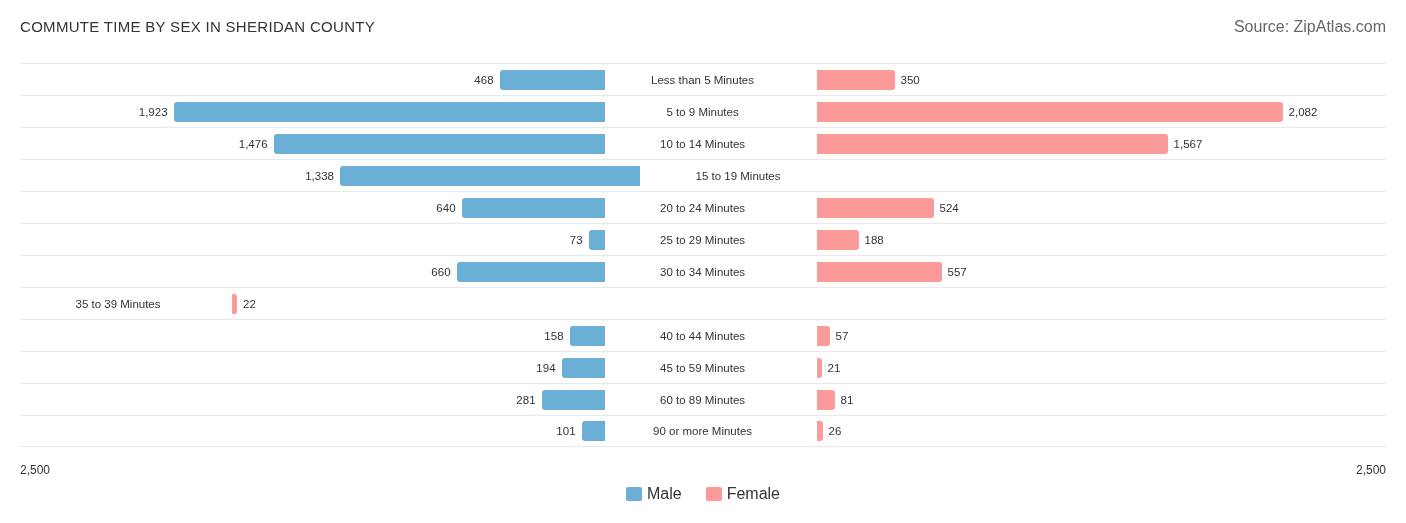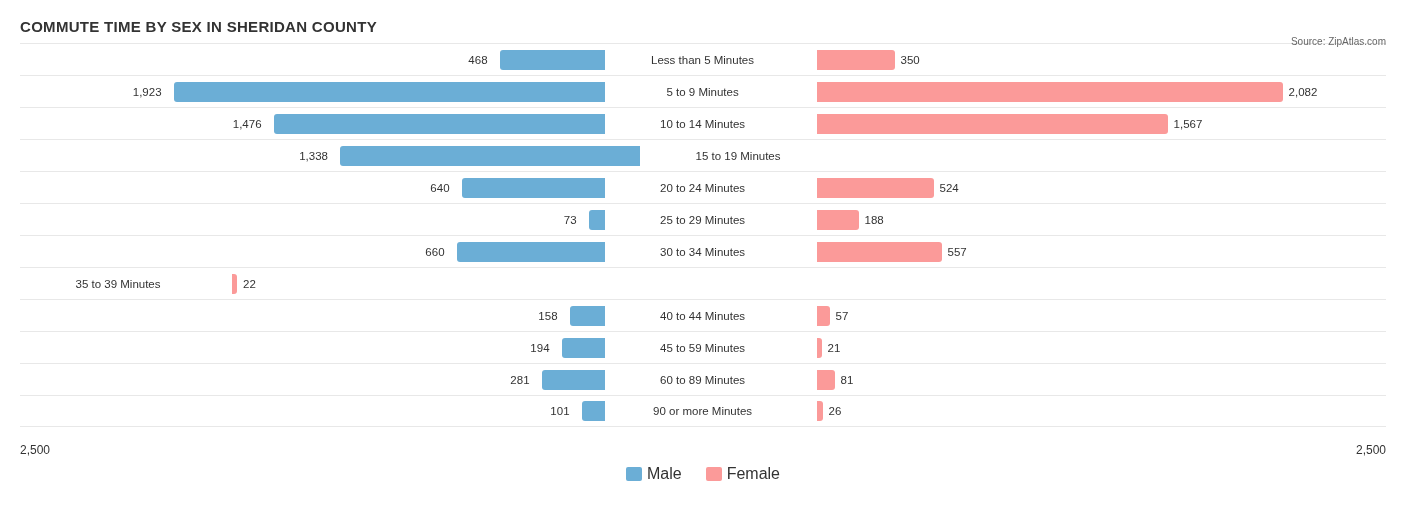--- a/index.html
+++ b/index.html
@@ -9,31 +9,31 @@
       width: 1406px;
       min-height: 523px;
     }
     .chart-container {
       width: 1406px;
       padding: 18px 20px 40px 20px;
       position: relative;
     }
     .chart-title {
       font-size: 15px;
-      font-weight: bold;
+      font-weight: normal;
       text-transform: uppercase;
       color: #333;
-      margin-bottom: 8px;
+      margin-bottom: 28px;
       letter-spacing: 0.3px;
     }
     .source-text {
       position: absolute;
-      top: 36px;
+      top: 18px;
       right: 20px;
-      font-size: 10px;
+      font-size: 16px;
       color: #666;
     }
     .rows-area {
       display: flex;
       flex-direction: column;
       gap: 0px;
     }
     .bar-row {
       display: flex;
       align-items: center;
@@ -41,21 +41,21 @@
       border-top: 1px solid #e8e8e8;
     }
     .bar-row:last-child {
       border-bottom: 1px solid #e8e8e8;
     }
     .left-side {
       width: 620px;
       display: flex;
       align-items: center;
       justify-content: flex-end;
-      gap: 12px;
+      gap: 6px;
       padding-right: 0px;
     }
     .right-side {
       width: 620px;
       display: flex;
       align-items: center;
       gap: 6px;
       padding-left: 16px;
     }
     .label-center {

